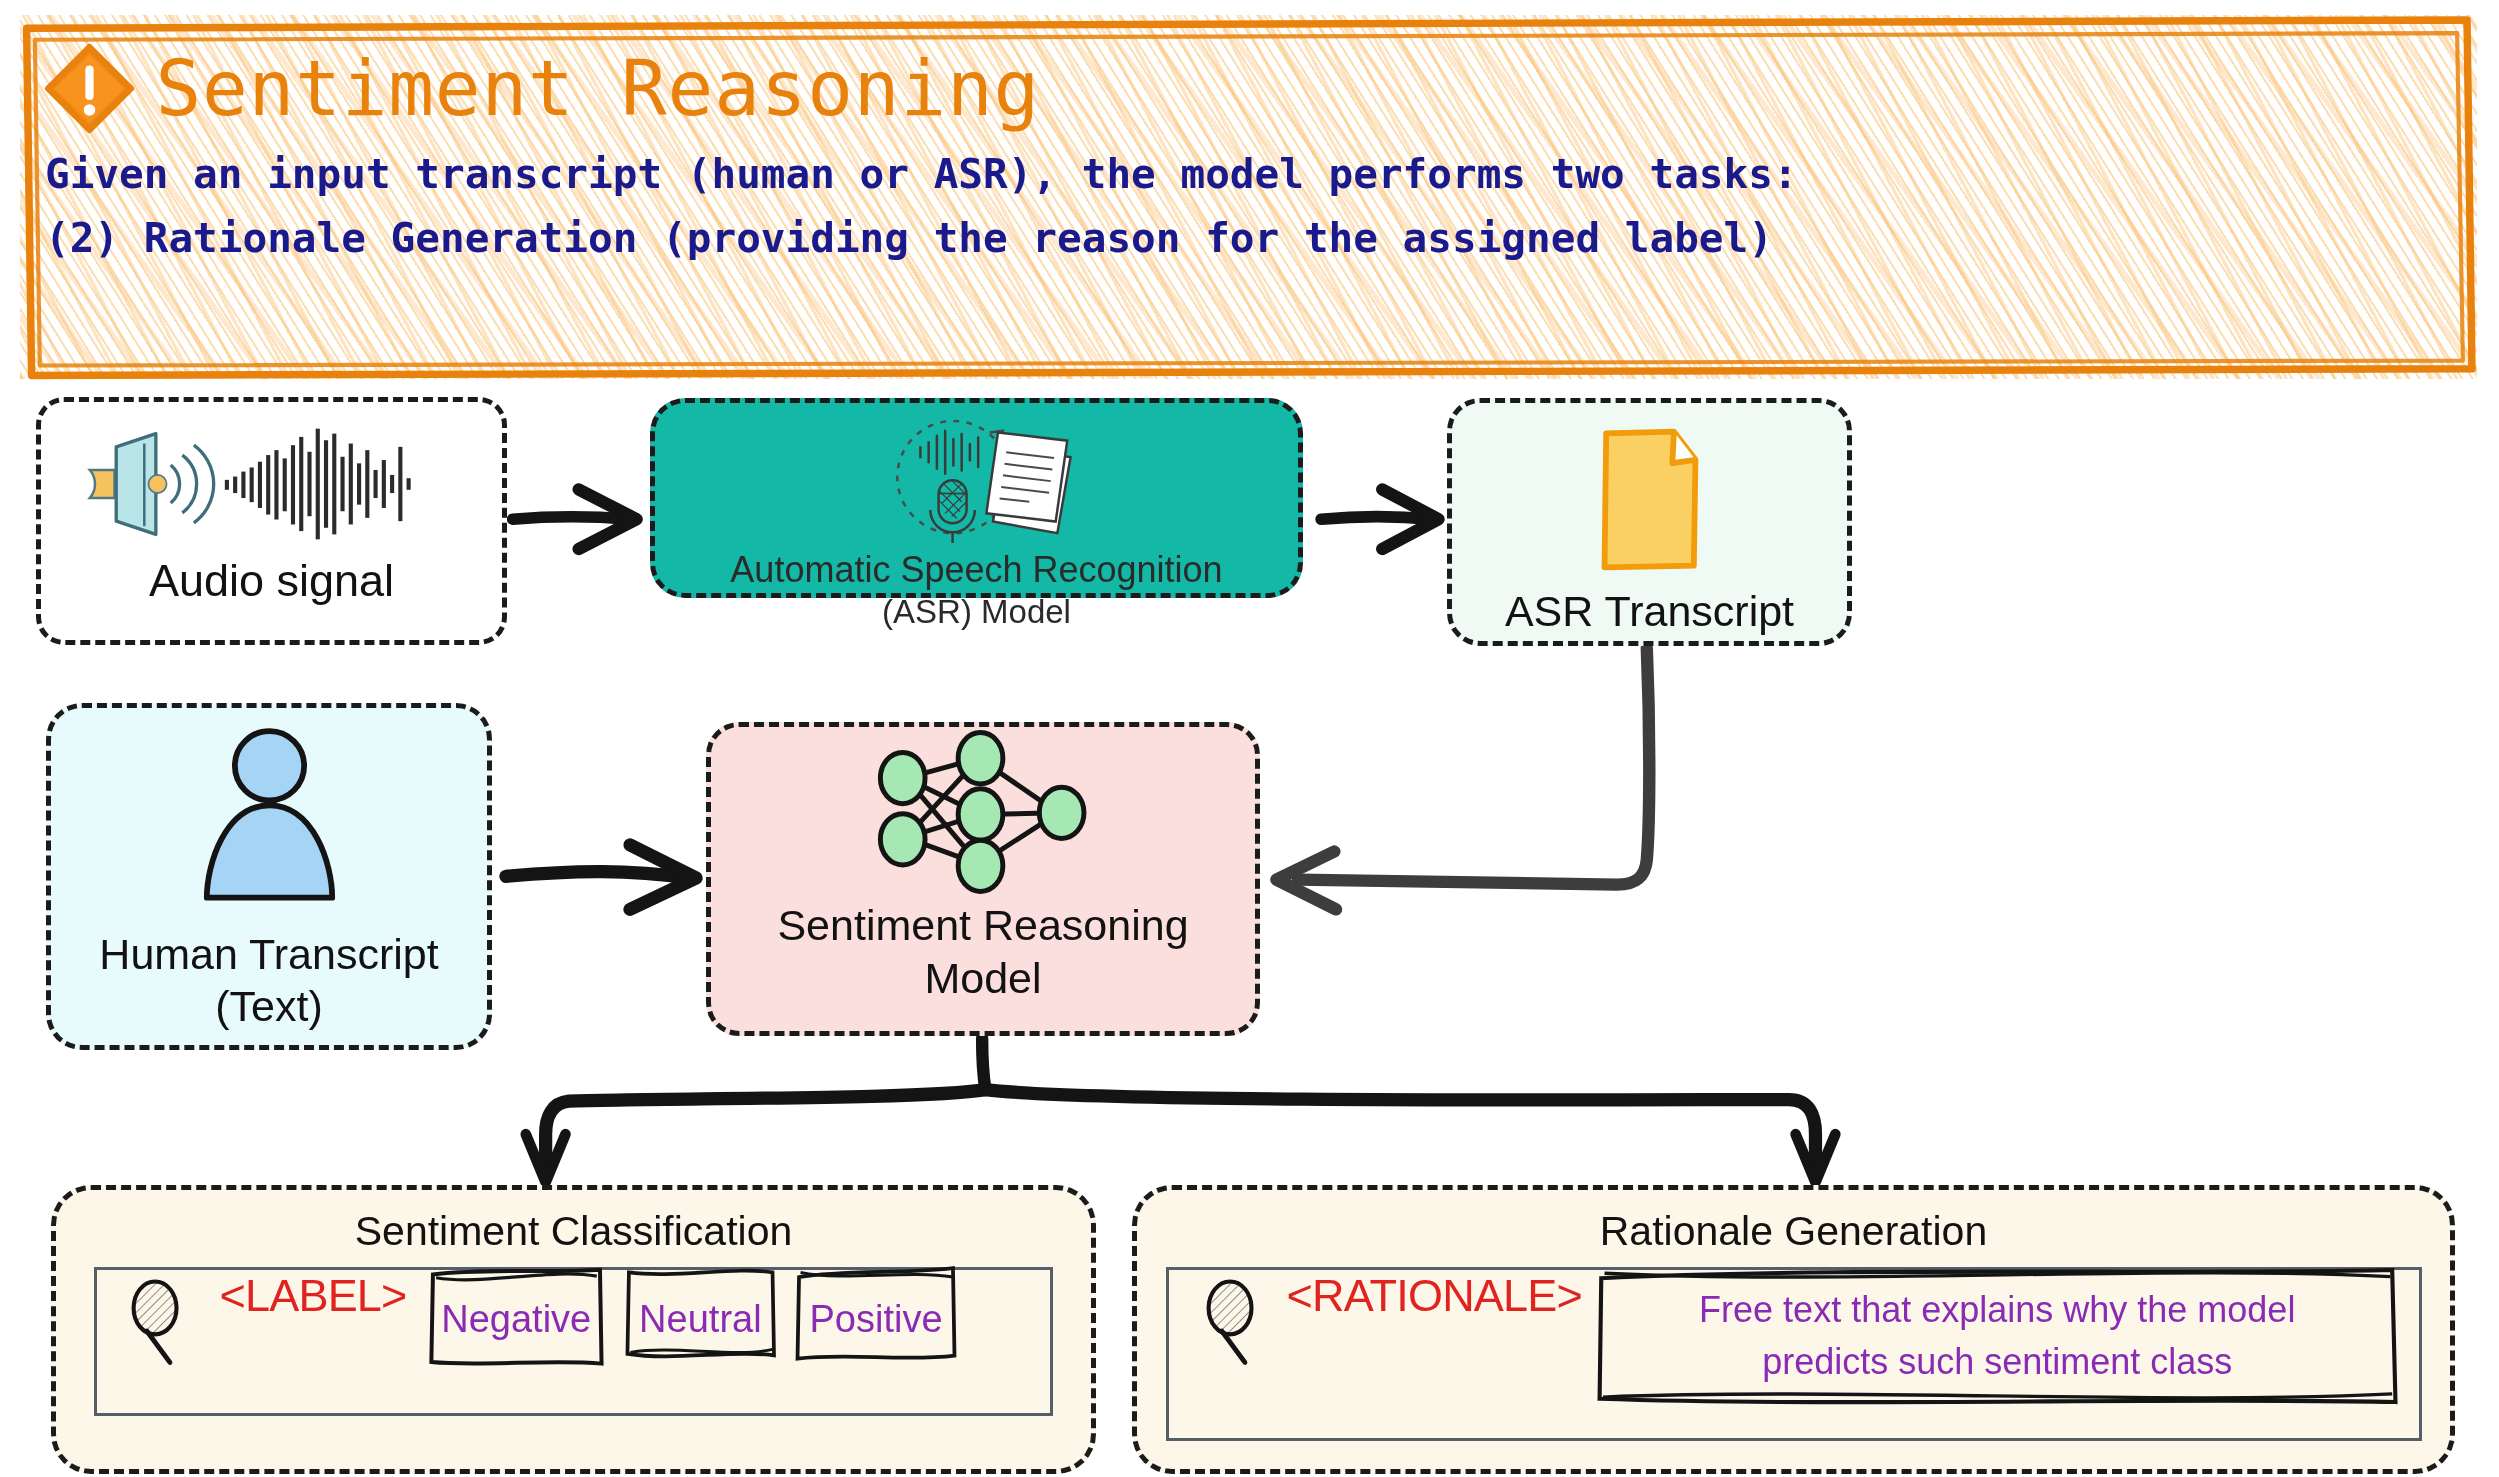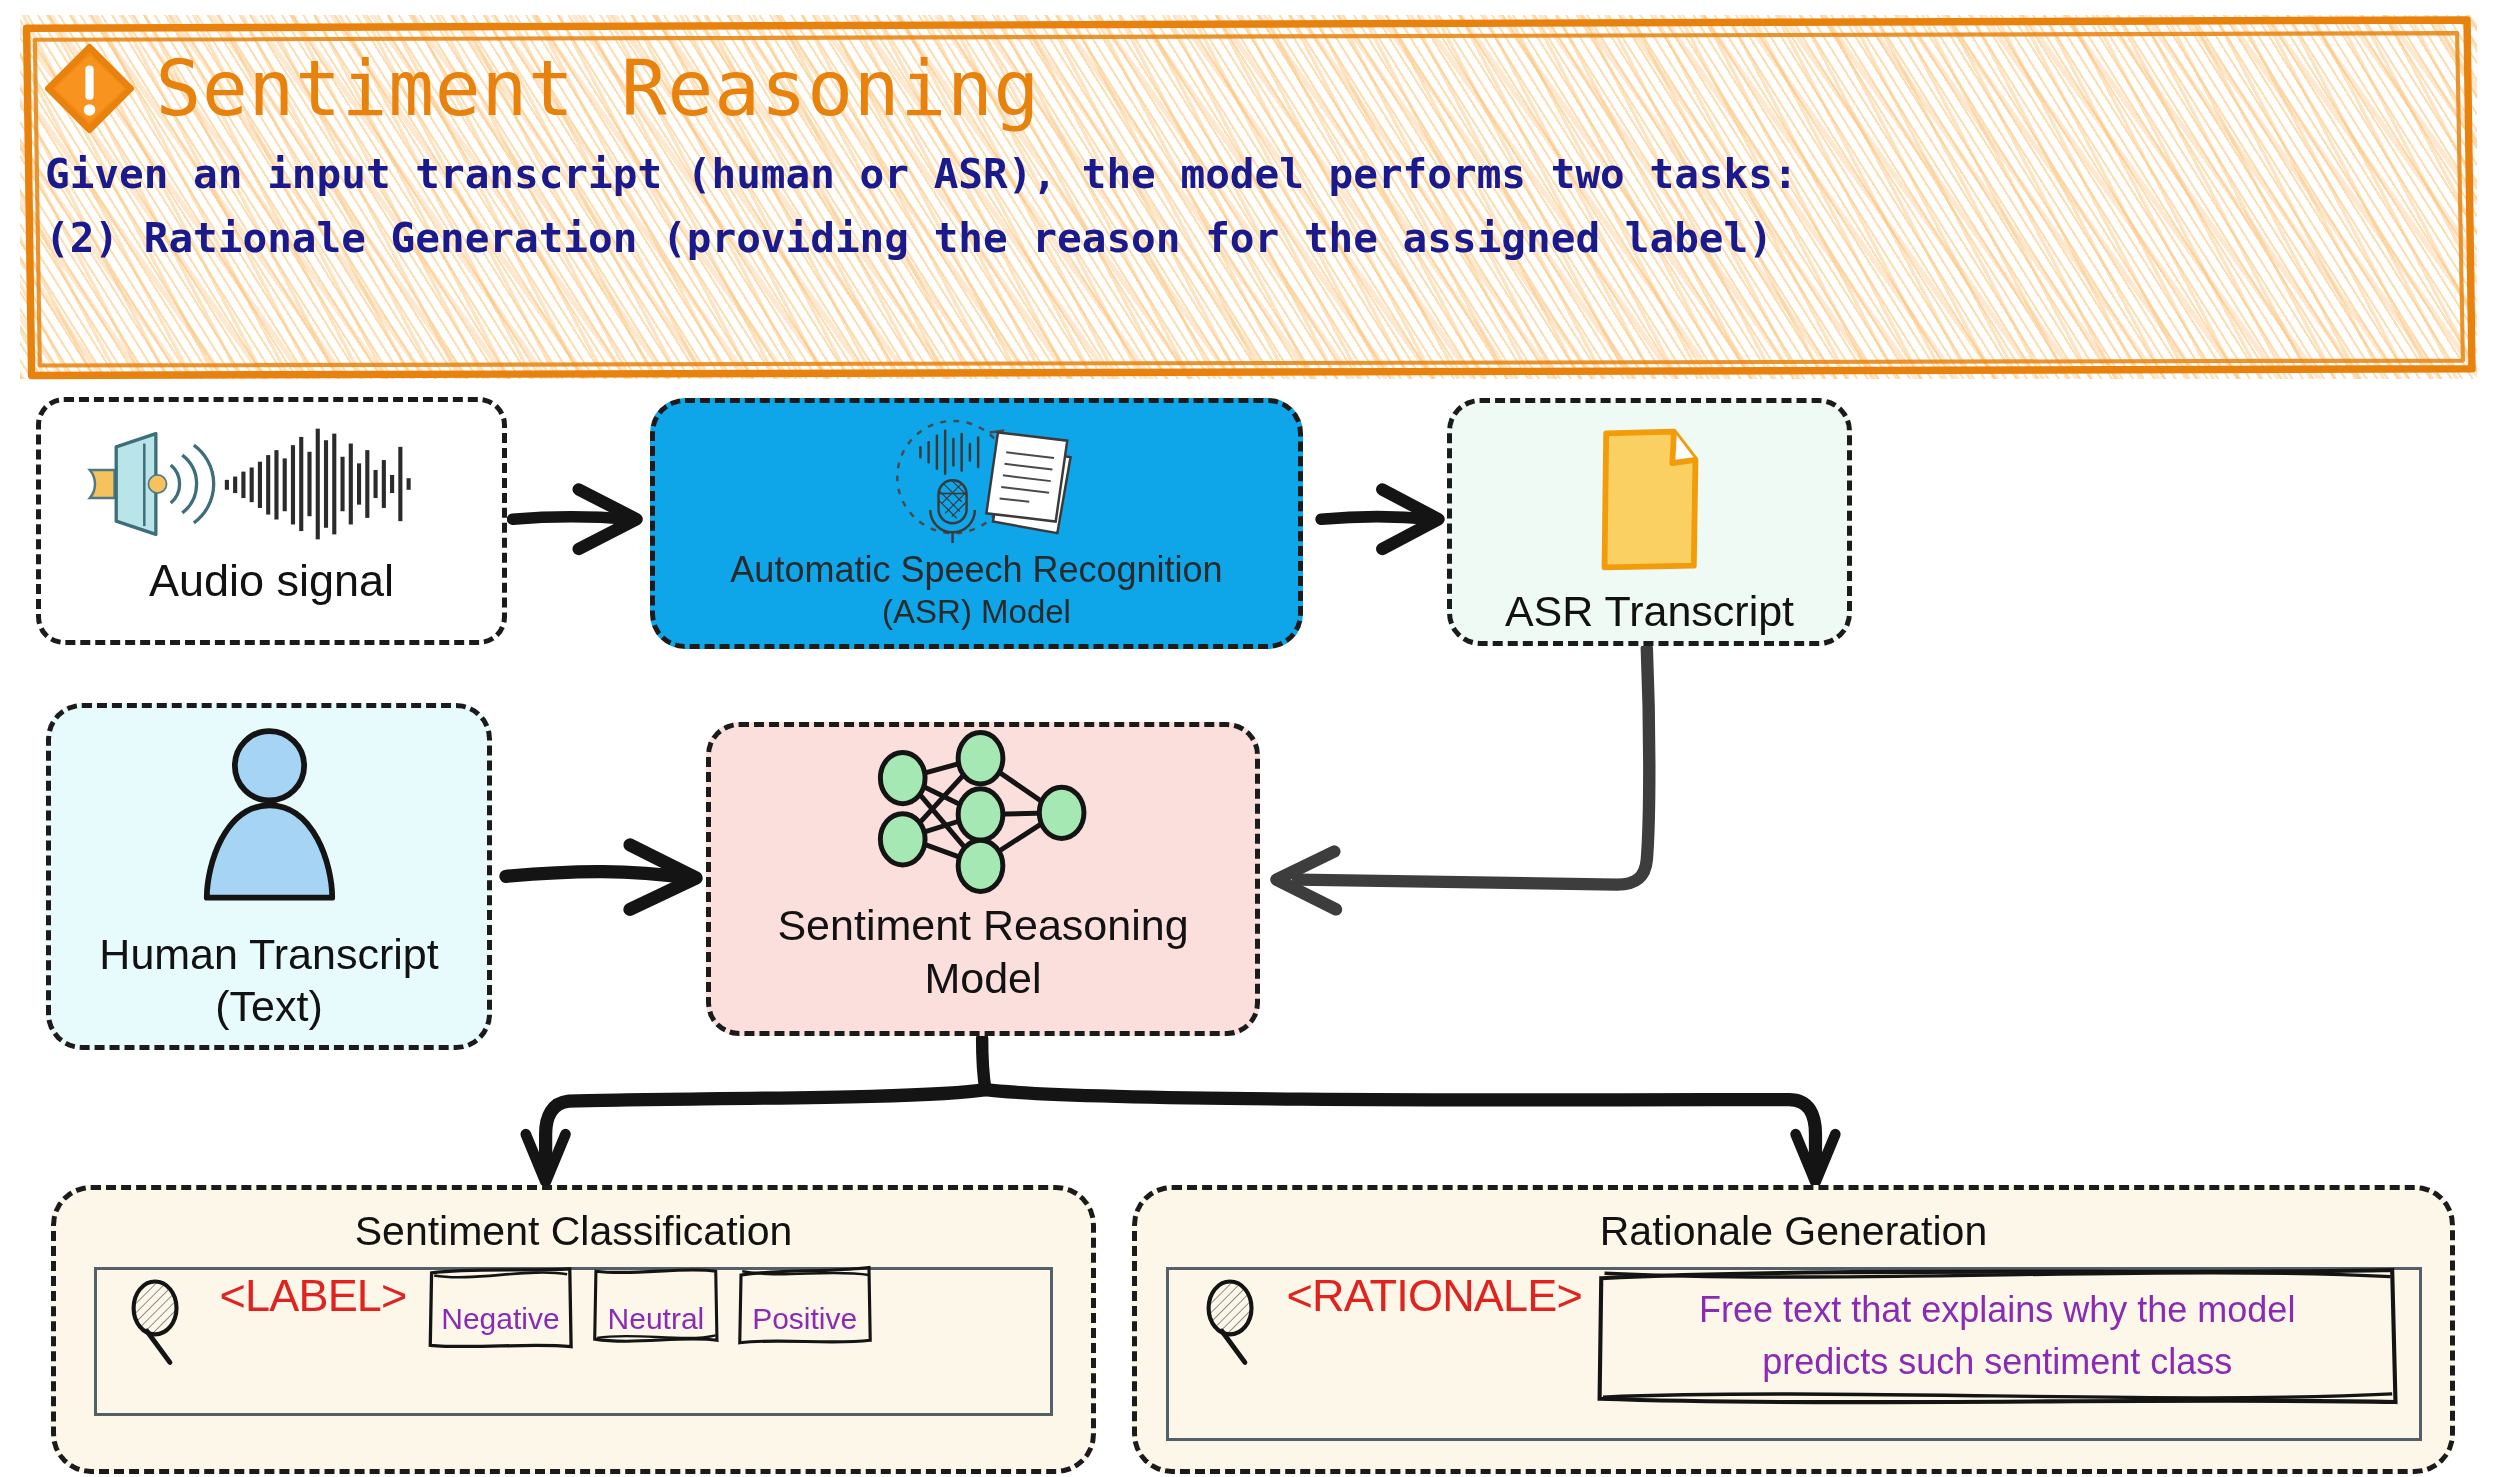--- a/index.html
+++ b/index.html
@@ -57,21 +57,21 @@
     border:5px dashed #1b1b1b;
     display:flex;flex-direction:column;align-items:center;justify-content:flex-start;
     text-align:center;
   }
   .node-label{
     font-family:"Liberation Sans", sans-serif;
     color:#121212;font-weight:400;line-height:1.22;
   }
 
   #audio-node{left:36px;top:397px;width:471px;height:248px;border-radius:28px;background:#ffffff;}
-  #asr-node{left:650px;top:398px;width:653px;height:251px;border-radius:35px;background:#0ea5e9;}
+  #asr-node{left:650px;top:398px;width:653px;height:200px;border-radius:35px;background:#14b8a6;}
   #asrt-node{left:1447px;top:398px;width:405px;height:248px;border-radius:33px;background:#eefaf3;}
   #human-node{left:46px;top:703px;width:446px;height:347px;border-radius:36px;background:#e7fafc;}
   #model-node{left:706px;top:722px;width:554px;height:314px;border-radius:33px;background:#fbdfdd;}
 
   #class-node{left:51px;top:1185px;width:1045px;height:289px;border-radius:40px;background:#fcf7e9;}
   #rat-node{left:1132px;top:1185px;width:1323px;height:289px;border-radius:40px;background:#fcf7e9;}
 
   .panel-title{
     font-family:"Liberation Sans", sans-serif;
     font-size:41px;color:#121212;margin-top:18px;
@@ -84,21 +84,21 @@
   }
   #class-body{width:959px;height:149px;padding:0 16.5px 0 25px;}
   #rat-body{width:1256px;height:174px;padding:0 20px 0 28px;gap:14px;}
 
   .tagtext{
     font-family:"Liberation Sans", sans-serif;
     color:#E0231F;font-size:45px;white-space:nowrap;letter-spacing:-0.8px;
   }
   .optbox{
     position:relative;display:flex;align-items:center;justify-content:center;
-    color:#8A2BB5;font-family:"Liberation Sans", sans-serif;font-size:30px;
+    color:#8A2BB5;font-family:"Liberation Sans", sans-serif;font-size:38px;
     padding:0 13.2px;height:99px;
   }
   .freebox{
     position:relative;display:flex;align-items:center;justify-content:center;
     color:#8A2BB5;font-family:"Liberation Sans", sans-serif;font-size:36px;
     line-height:1.42;text-align:center;flex:1;height:132px;padding:0 21.5px;
   }
   .sketch-rect{position:absolute;inset:-5px -3.3px;pointer-events:none;}
 
   svg{display:block;overflow:visible;}

